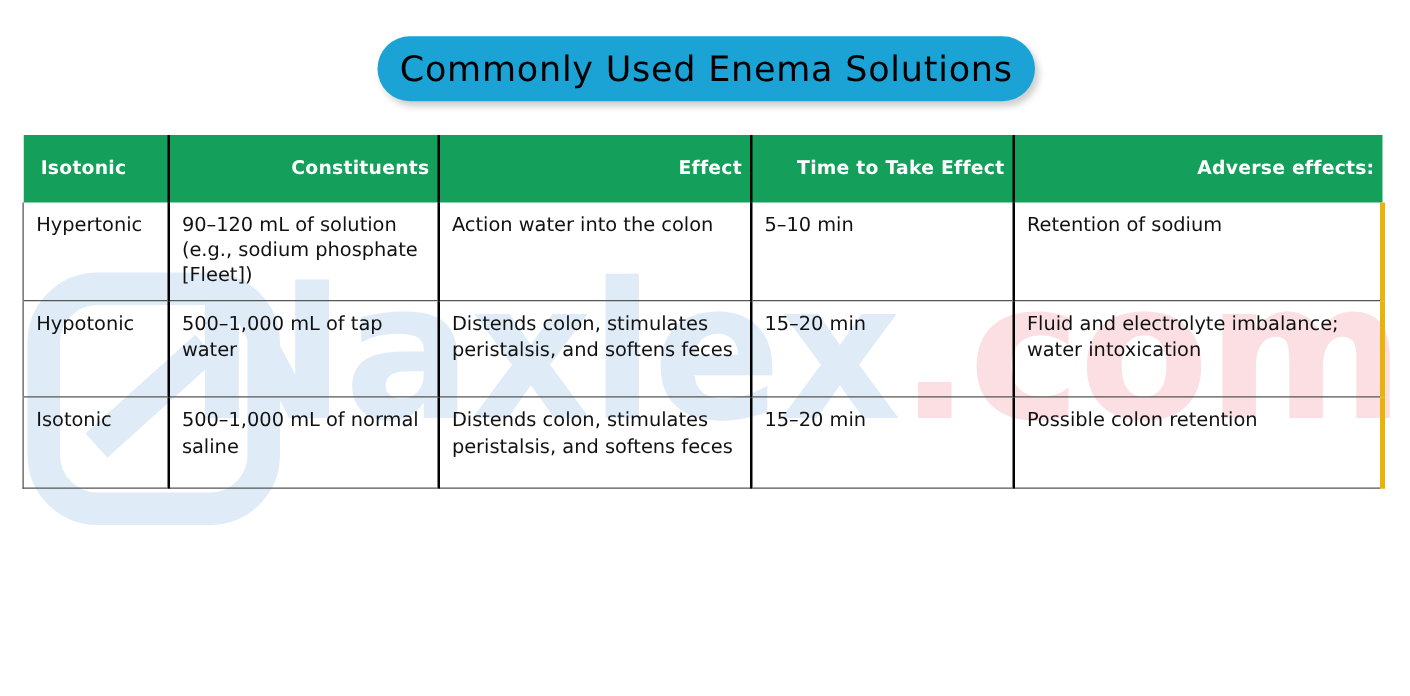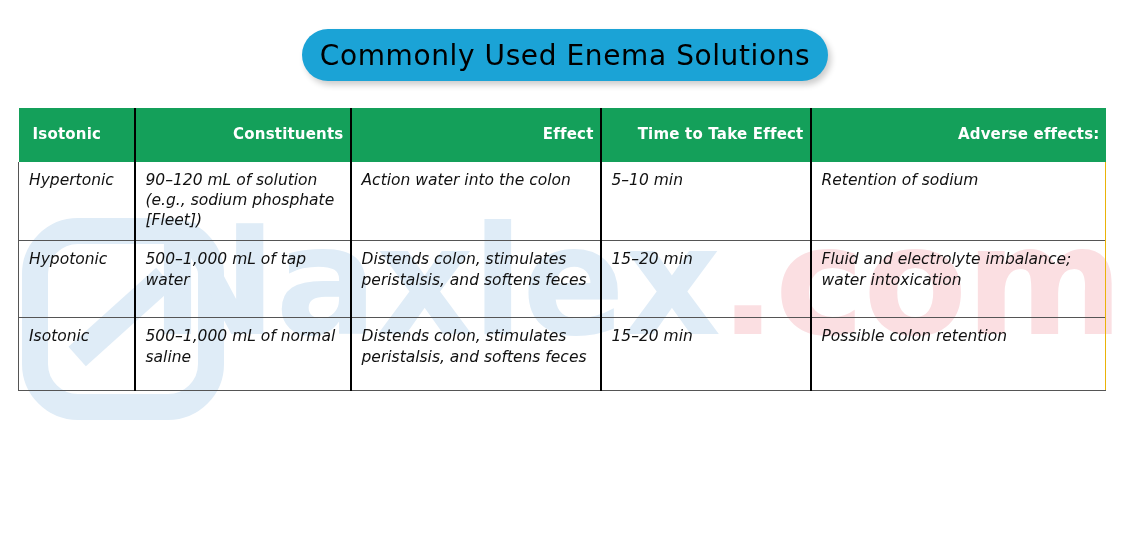--- a/index.html
+++ b/index.html
@@ -97,25 +97,24 @@
     border-right:2px solid #000000;
     border-left:none;
     letter-spacing:0.2px;
   }
   #enema-table thead th:last-child{border-right:none;}
   #enema-table thead th.th-left{text-align:left;padding-left:14px;}
 
   #enema-table tbody td{
     border-top:1px solid #555555;
     border-right:2.5px solid #000000;
-    font-style:italic;
   }
   #enema-table tbody tr:first-child td{border-top:none;}
   #enema-table tbody td:last-child{
-    border-right:1px solid #eab308;
+    border-right:4px solid #eab308;
   }
   #enema-table tbody td.first-col{
     border-left:1px solid #555555;
   }
   #enema-table tbody tr:last-child td{
     border-bottom:1px solid #555555;
   }
   .c-center{text-align:center;}
   .c-left{text-align:left;}
 

